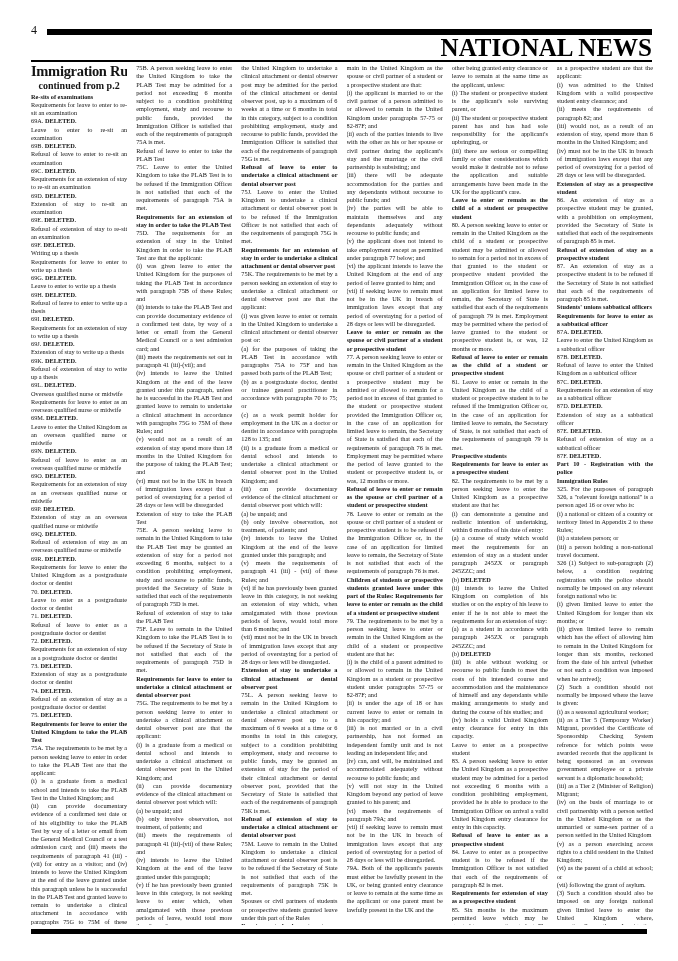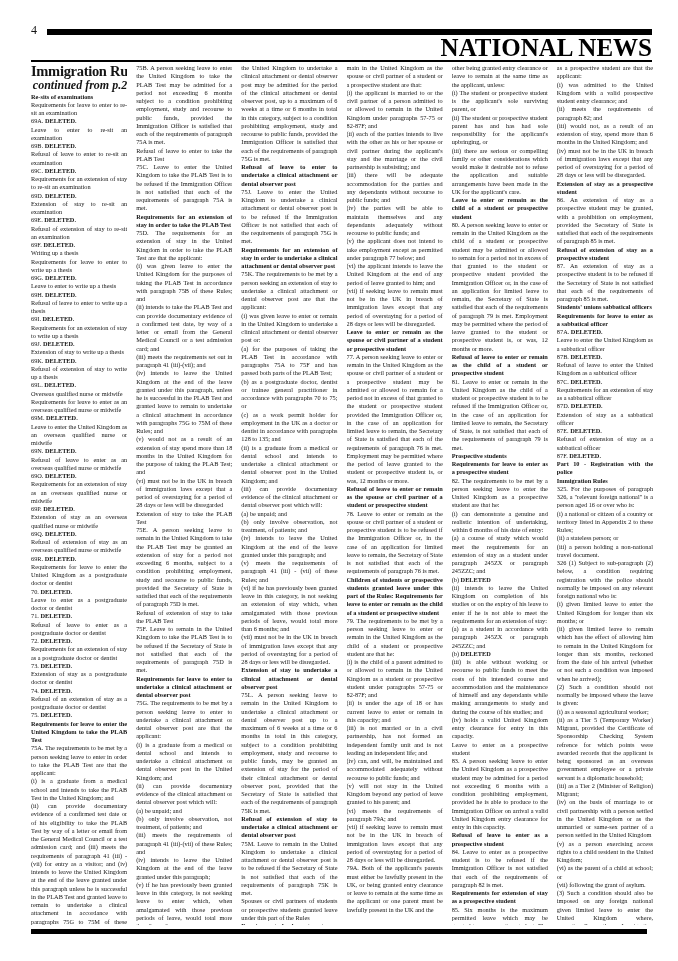--- a/index.html
+++ b/index.html
@@ -11,22 +11,22 @@
         font-family:Liberation Serif, serif;font-weight:bold;font-size:25px;
         line-height:19px;letter-spacing:0px;color:#000;}
   .rule{position:absolute;left:31px;right:26px;top:60px;height:2px;background:#000;}
   .cols{position:absolute;left:31px;right:25px;top:64px;height:861px;
         display:flex;gap:9px;}
   .col{flex:1 1 0;overflow:hidden;text-align:justify;
        font-size:6.3px;line-height:8.25px;hyphens:auto;-webkit-hyphens:auto;}
   .col p{margin:0;}
   .title{font-size:14.5px;font-weight:bold;line-height:15px;letter-spacing:-0.3px;
          text-align:left;margin:0 0 2px 0 !important;white-space:nowrap;}
-  .kicker{font-size:12px;font-weight:bold;line-height:9.5px;text-align:right;
-          margin:0 0 2px 0 !important;font-style:italic;}
+  .kicker{font-size:10px;font-weight:bold;line-height:9.5px;text-align:center;
+          margin:0 0 2px 0 !important;}
   .h{font-weight:bold;}
   .del b,.pdel b{font-weight:bold;}
   .bar-bottom{position:absolute;left:31px;right:31px;top:929px;height:5px;background:#000;}
 </style>
 </head>
 <body>
 
 <div class="page">
   <span class="pnum">4</span>
   <div class="bar-thick"></div>

